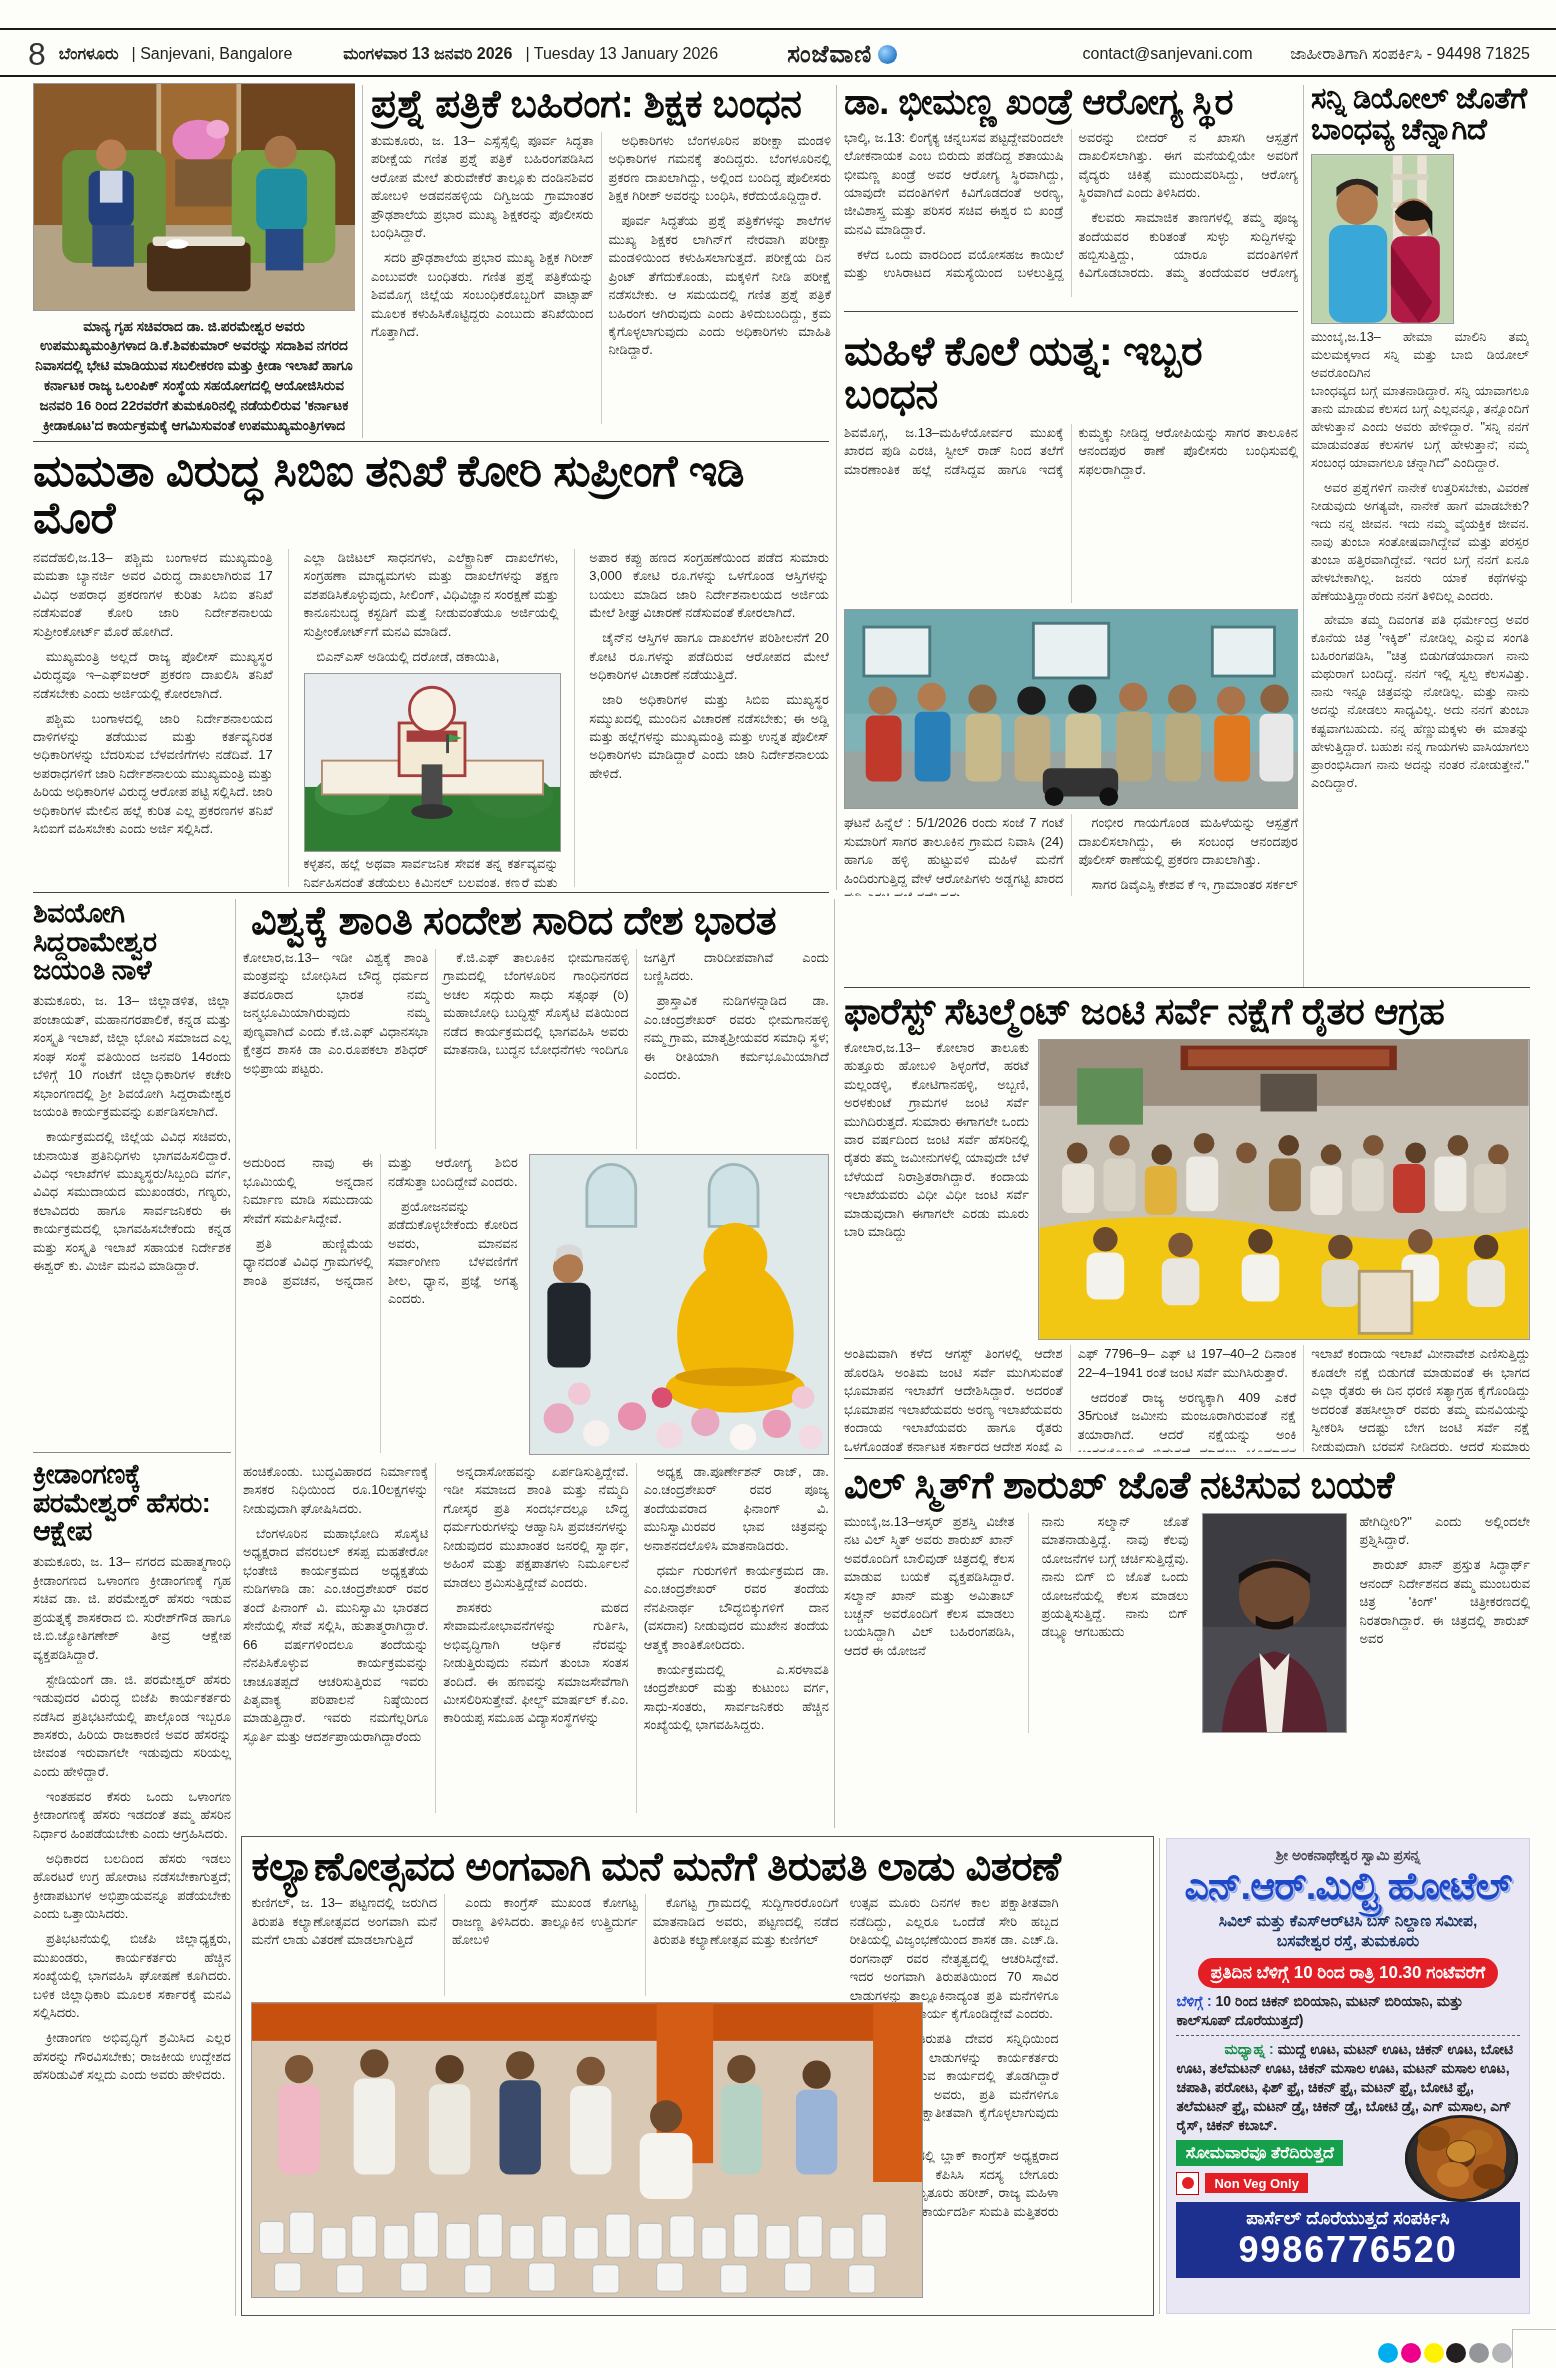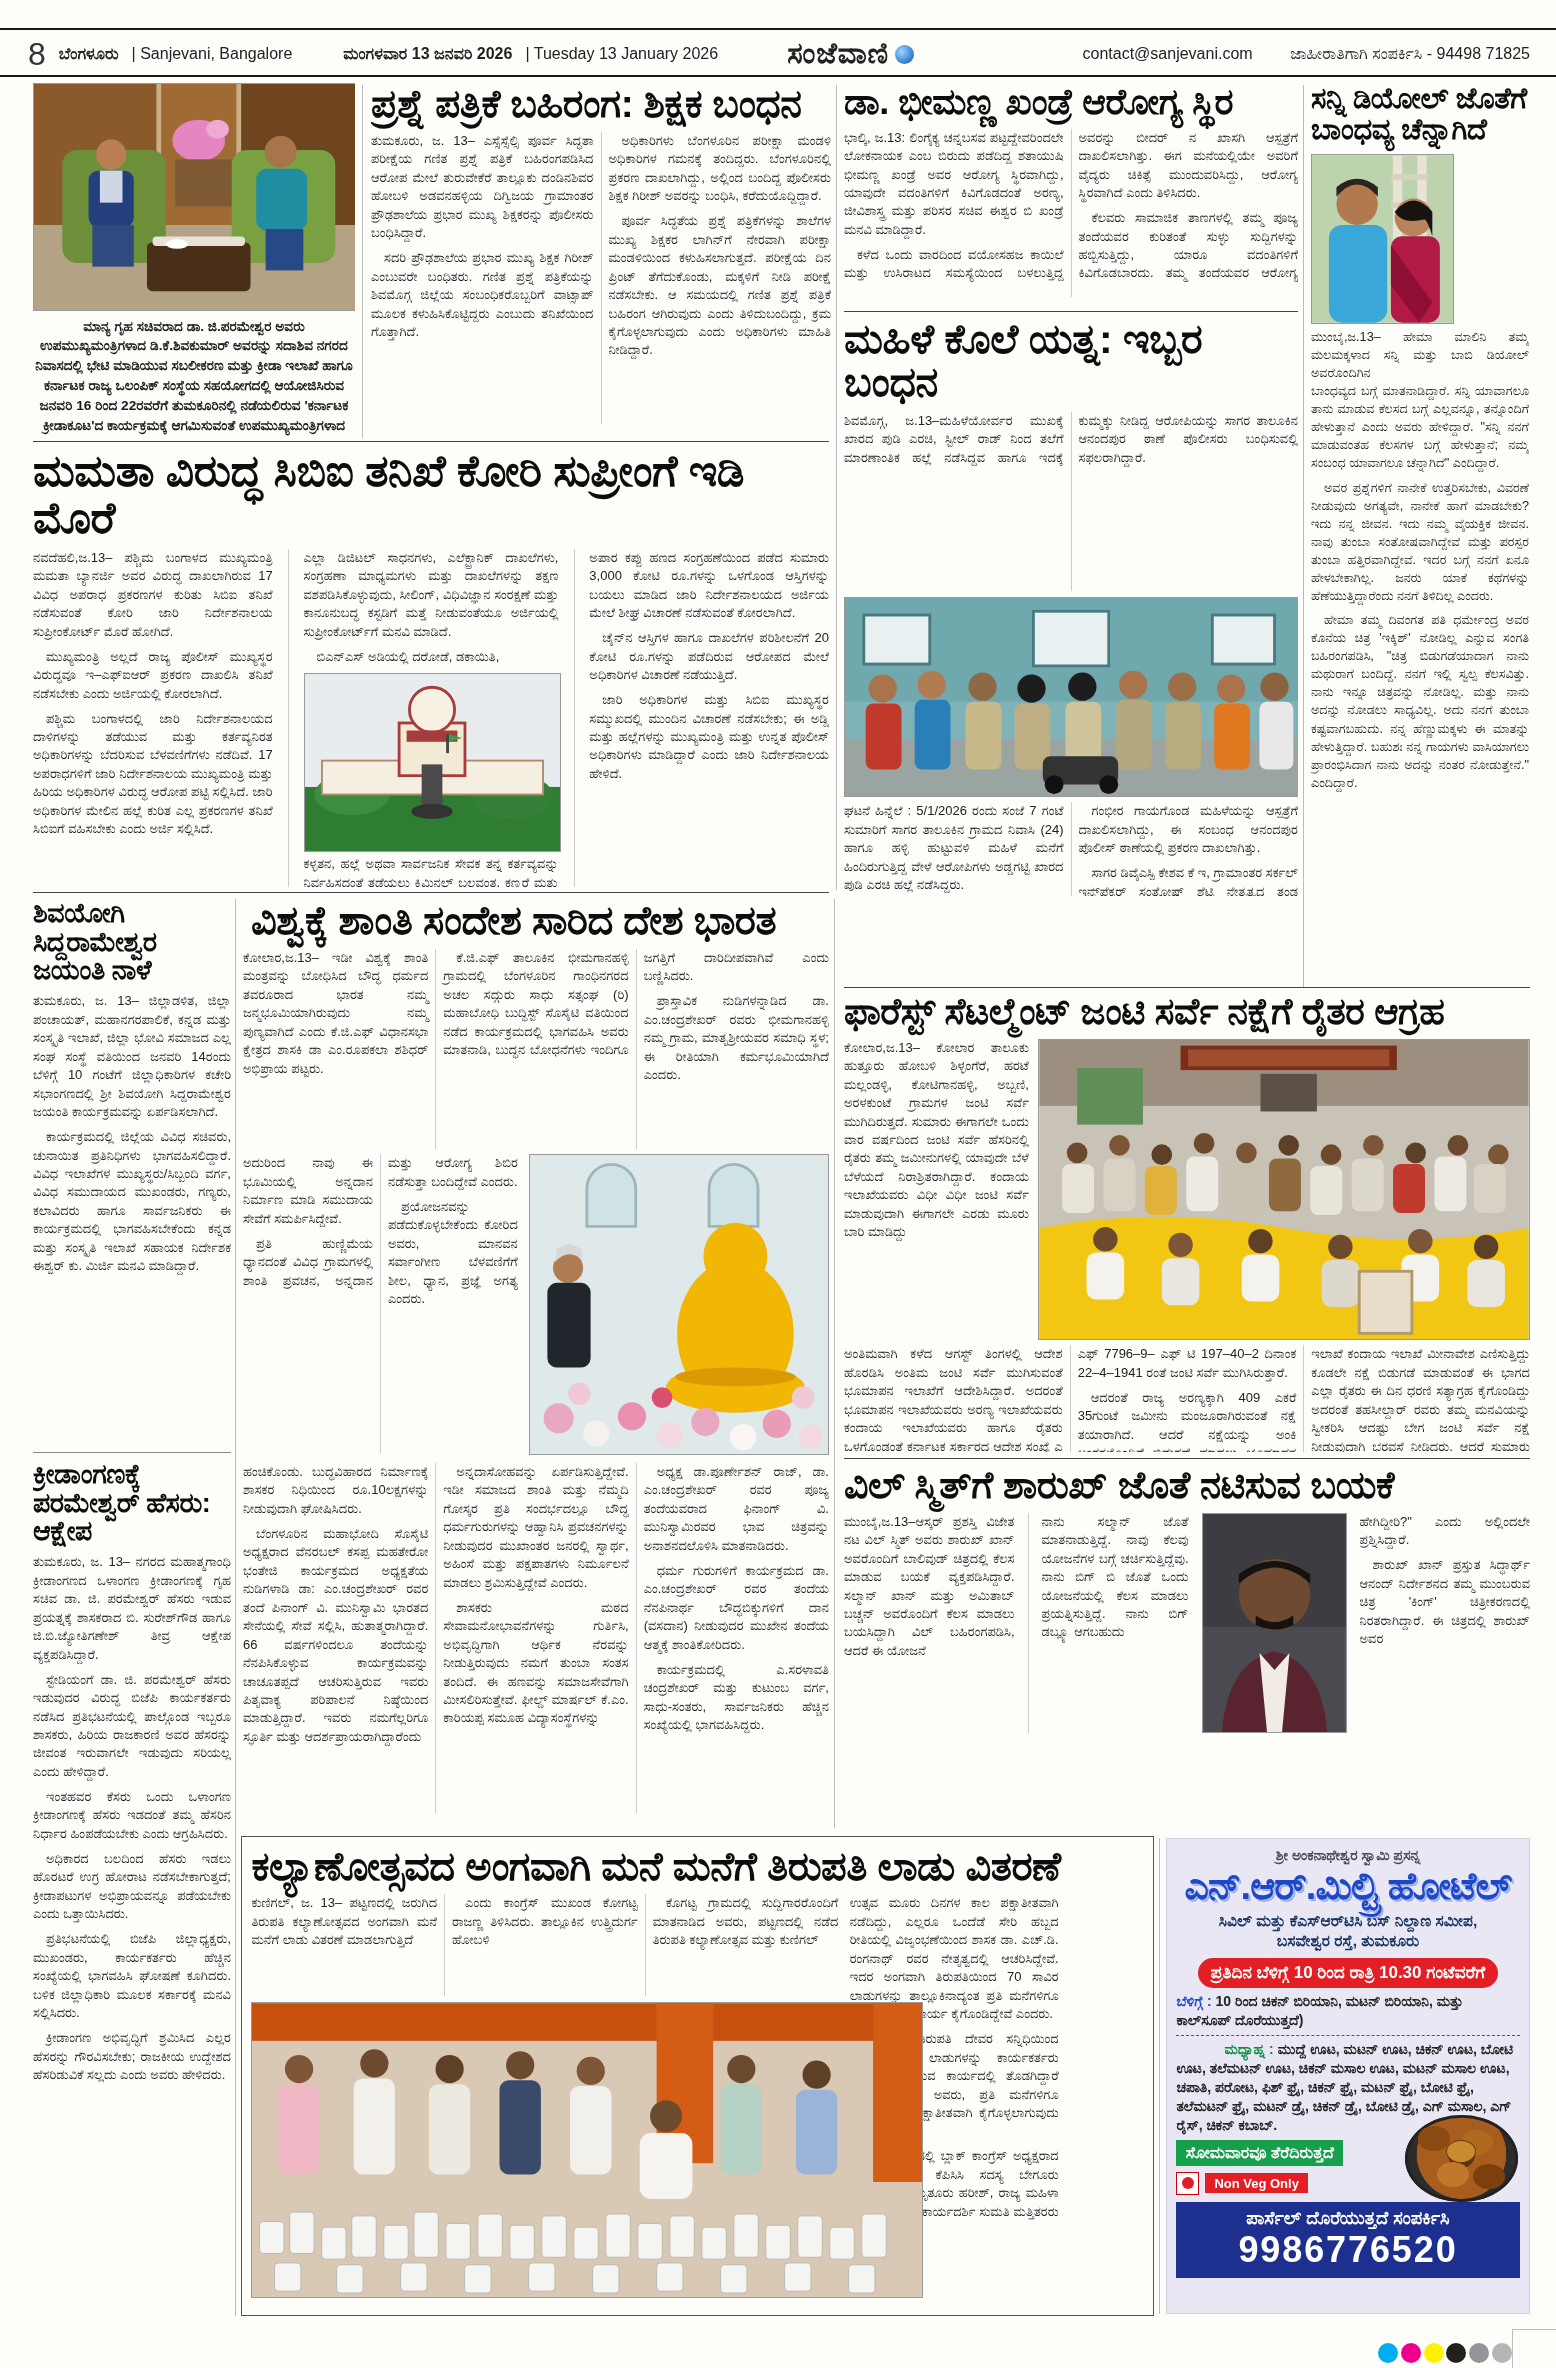--- a/index.html
+++ b/index.html
@@ -3,21 +3,21 @@
 <meta charset="utf-8">
 <style>
   html,body{margin:0;padding:0;background:#9a9a9a;font-family:"Liberation Sans",sans-serif;}
   #page{position:relative;width:1557px;height:2368px;background:#fdfdfa;margin:0 auto;overflow:hidden;color:#1c1c1c;}
   .rule{position:absolute;background:#1a1a1a;}
   .grayline{position:absolute;background:#bdbdbd;}
   
   #hdr{position:absolute;left:28px;top:34px;width:1502px;height:40px;display:flex;align-items:center;gap:13px;font-size:16px;color:#222;}
   #pageno{font-size:32px;font-weight:400;color:#333;line-height:1;}
   .hdr-kn{font-weight:700;}
-  #masthead{font-weight:800;font-size:29px;letter-spacing:0.9px;color:#222;display:flex;align-items:center;gap:5.6px;}
+  #masthead{font-weight:800;font-size:24px;letter-spacing:0.9px;color:#222;display:flex;align-items:center;gap:5.6px;}
   #masthead .globe{width:19px;height:19px;border-radius:50%;background:radial-gradient(circle at 35% 35%, #9fd4ff, #2b7cc9 70%);display:inline-block;}
   
   .art{position:absolute;overflow:hidden;}
   .hl{font-weight:800;color:#0d0d0d;line-height:1.06;letter-spacing:-0.5px;margin:0 0 7.5px 0;}
   .body{font-size:13px;line-height:1.42;text-align:justify;color:#222;}
   .body p.para{margin:0 0 6.6px 0;text-indent:13px;}
   .body p.para:first-child{text-indent:0;}
   .c2{column-count:2;column-gap:15px;column-rule:0.9px solid #ccc;}
   .c3{column-count:3;column-gap:15px;column-rule:0.9px solid #ccc;}
   .caption{font-size:13.7px;font-weight:700;text-align:center;line-height:1.45;color:#1b1b1b;}
@@ -144,21 +144,21 @@
     </div>
     <div class="body" style="font-size:12.7px;">ಮುಂಬೈ,ಜ.13– ಹೇಮಾ ಮಾಲಿನಿ ತಮ್ಮ ಮಲಮಕ್ಕಳಾದ ಸನ್ನಿ ಮತ್ತು ಬಾಬಿ ಡಿಯೋಲ್ ಅವರೊಂದಿಗಿನ</div>
     <div class="body" style="font-size:12.7px;clear:none;">
         <p class="para">ಬಾಂಧವ್ಯದ ಬಗ್ಗೆ ಮಾತನಾಡಿದ್ದಾರೆ. ಸನ್ನಿ ಯಾವಾಗಲೂ ತಾನು ಮಾಡುವ ಕೆಲಸದ ಬಗ್ಗೆ ಎಲ್ಲವನ್ನೂ, ತನ್ನೊಂದಿಗೆ ಹೇಳುತ್ತಾನೆ ಎಂದು ಅವರು ಹೇಳಿದ್ದಾರೆ. "ಸನ್ನಿ ನನಗೆ ಮಾಡುವಂತಹ ಕೆಲಸಗಳ ಬಗ್ಗೆ ಹೇಳುತ್ತಾನೆ; ನಮ್ಮ ಸಂಬಂಧ ಯಾವಾಗಲೂ ಚೆನ್ನಾಗಿದೆ" ಎಂದಿದ್ದಾರೆ.</p>
         <p class="para">ಅವರ ಪ್ರಶ್ನೆಗಳಿಗೆ ನಾನೇಕೆ ಉತ್ತರಿಸಬೇಕು, ವಿವರಣೆ ನೀಡುವುದು ಅಗತ್ಯವೇ, ನಾನೇಕೆ ಹಾಗೆ ಮಾಡಬೇಕು? ಇದು ನನ್ನ ಜೀವನ. ಇದು ನಮ್ಮ ವೈಯಕ್ತಿಕ ಜೀವನ. ನಾವು ತುಂಬಾ ಸಂತೋಷವಾಗಿದ್ದೇವೆ ಮತ್ತು ಪರಸ್ಪರ ತುಂಬಾ ಹತ್ತಿರವಾಗಿದ್ದೇವೆ. ಇದರ ಬಗ್ಗೆ ನನಗೆ ಏನೂ ಹೇಳಬೇಕಾಗಿಲ್ಲ. ಜನರು ಯಾಕೆ ಕಥೆಗಳನ್ನು ಹೆಣೆಯುತ್ತಿದ್ದಾರೆಂದು ನನಗೆ ತಿಳಿದಿಲ್ಲ ಎಂದರು.</p>
         <p class="para">ಹೇಮಾ ತಮ್ಮ ದಿವಂಗತ ಪತಿ ಧರ್ಮೇಂದ್ರ ಅವರ ಕೊನೆಯ ಚಿತ್ರ 'ಇಕ್ಕಿಶ್' ನೋಡಿಲ್ಲ ಎನ್ನುವ ಸಂಗತಿ ಬಹಿರಂಗಪಡಿಸಿ, "ಚಿತ್ರ ಬಿಡುಗಡೆಯಾದಾಗ ನಾನು ಮಥುರಾಗೆ ಬಂದಿದ್ದೆ. ನನಗೆ ಇಲ್ಲಿ ಸ್ವಲ್ಪ ಕೆಲಸವಿತ್ತು. ನಾನು ಇನ್ನೂ ಚಿತ್ರವನ್ನು ನೋಡಿಲ್ಲ. ಮತ್ತು ನಾನು ಅದನ್ನು ನೋಡಲು ಸಾಧ್ಯವಿಲ್ಲ. ಅದು ನನಗೆ ತುಂಬಾ ಕಷ್ಟವಾಗಬಹುದು. ನನ್ನ ಹೆಣ್ಣುಮಕ್ಕಳು ಈ ಮಾತನ್ನು ಹೇಳುತ್ತಿದ್ದಾರೆ. ಬಹುಶಃ ನನ್ನ ಗಾಯಗಳು ವಾಸಿಯಾಗಲು ಪ್ರಾರಂಭಿಸಿದಾಗ ನಾನು ಅದನ್ನು ನಂತರ ನೋಡುತ್ತೇನೆ." ಎಂದಿದ್ದಾರೆ.</p>
       </div>
   </div>
 
   <div class="art" style="left:844px;top:311px;width:454px;height:578px;border-top:0.9px solid #444;padding-top:5.6px;">
-    <div class="hl" style="font-size:41px;">ಮಹಿಳೆ ಕೊಲೆ ಯತ್ನ: ಇಬ್ಬರ ಬಂಧನ</div>
+    <div class="hl" style="font-size:41px;margin-top:12px;">ಮಹಿಳೆ ಕೊಲೆ ಯತ್ನ: ಇಬ್ಬರ ಬಂಧನ</div>
     <div class="body c2" style="height:179px;">
         <p class="para">ಶಿವಮೊಗ್ಗ, ಜ.13–ಮಹಿಳೆಯೋರ್ವರ ಮುಖಕ್ಕೆ ಖಾರದ ಪುಡಿ ಎರಚಿ, ಸ್ಟೀಲ್ ರಾಡ್ ನಿಂದ ತಲೆಗೆ ಮಾರಣಾಂತಿಕ ಹಲ್ಲೆ ನಡೆಸಿದ್ದವ ಹಾಗೂ ಇದಕ್ಕೆ ಕುಮ್ಮಕ್ಕು ನೀಡಿದ್ದ ಆರೋಪಿಯನ್ನು ಸಾಗರ ತಾಲೂಕಿನ ಆನಂದಪುರ ಠಾಣೆ ಪೊಲೀಸರು ಬಂಧಿಸುವಲ್ಲಿ ಸಫಲರಾಗಿದ್ದಾರೆ.</p>
       </div>
     <div class="ph" style="width:454px;height:198px;margin:5.6px 0;border:0.9px solid #999;">
       <svg width="454" height="198" viewBox="0 0 482 210">
         <rect width="482" height="210" fill="#7fb3b8"></rect>
         <rect x="0" y="0" width="482" height="110" fill="#6fa8ad"></rect>
         <rect x="20" y="18" width="70" height="52" fill="#e8f0f2" stroke="#4a7a80" stroke-width="3"></rect>
         <rect x="200" y="14" width="80" height="58" fill="#e8f0f2" stroke="#4a7a80" stroke-width="3"></rect>
         <rect x="390" y="18" width="66" height="52" fill="#e8f0f2" stroke="#4a7a80" stroke-width="3"></rect>

